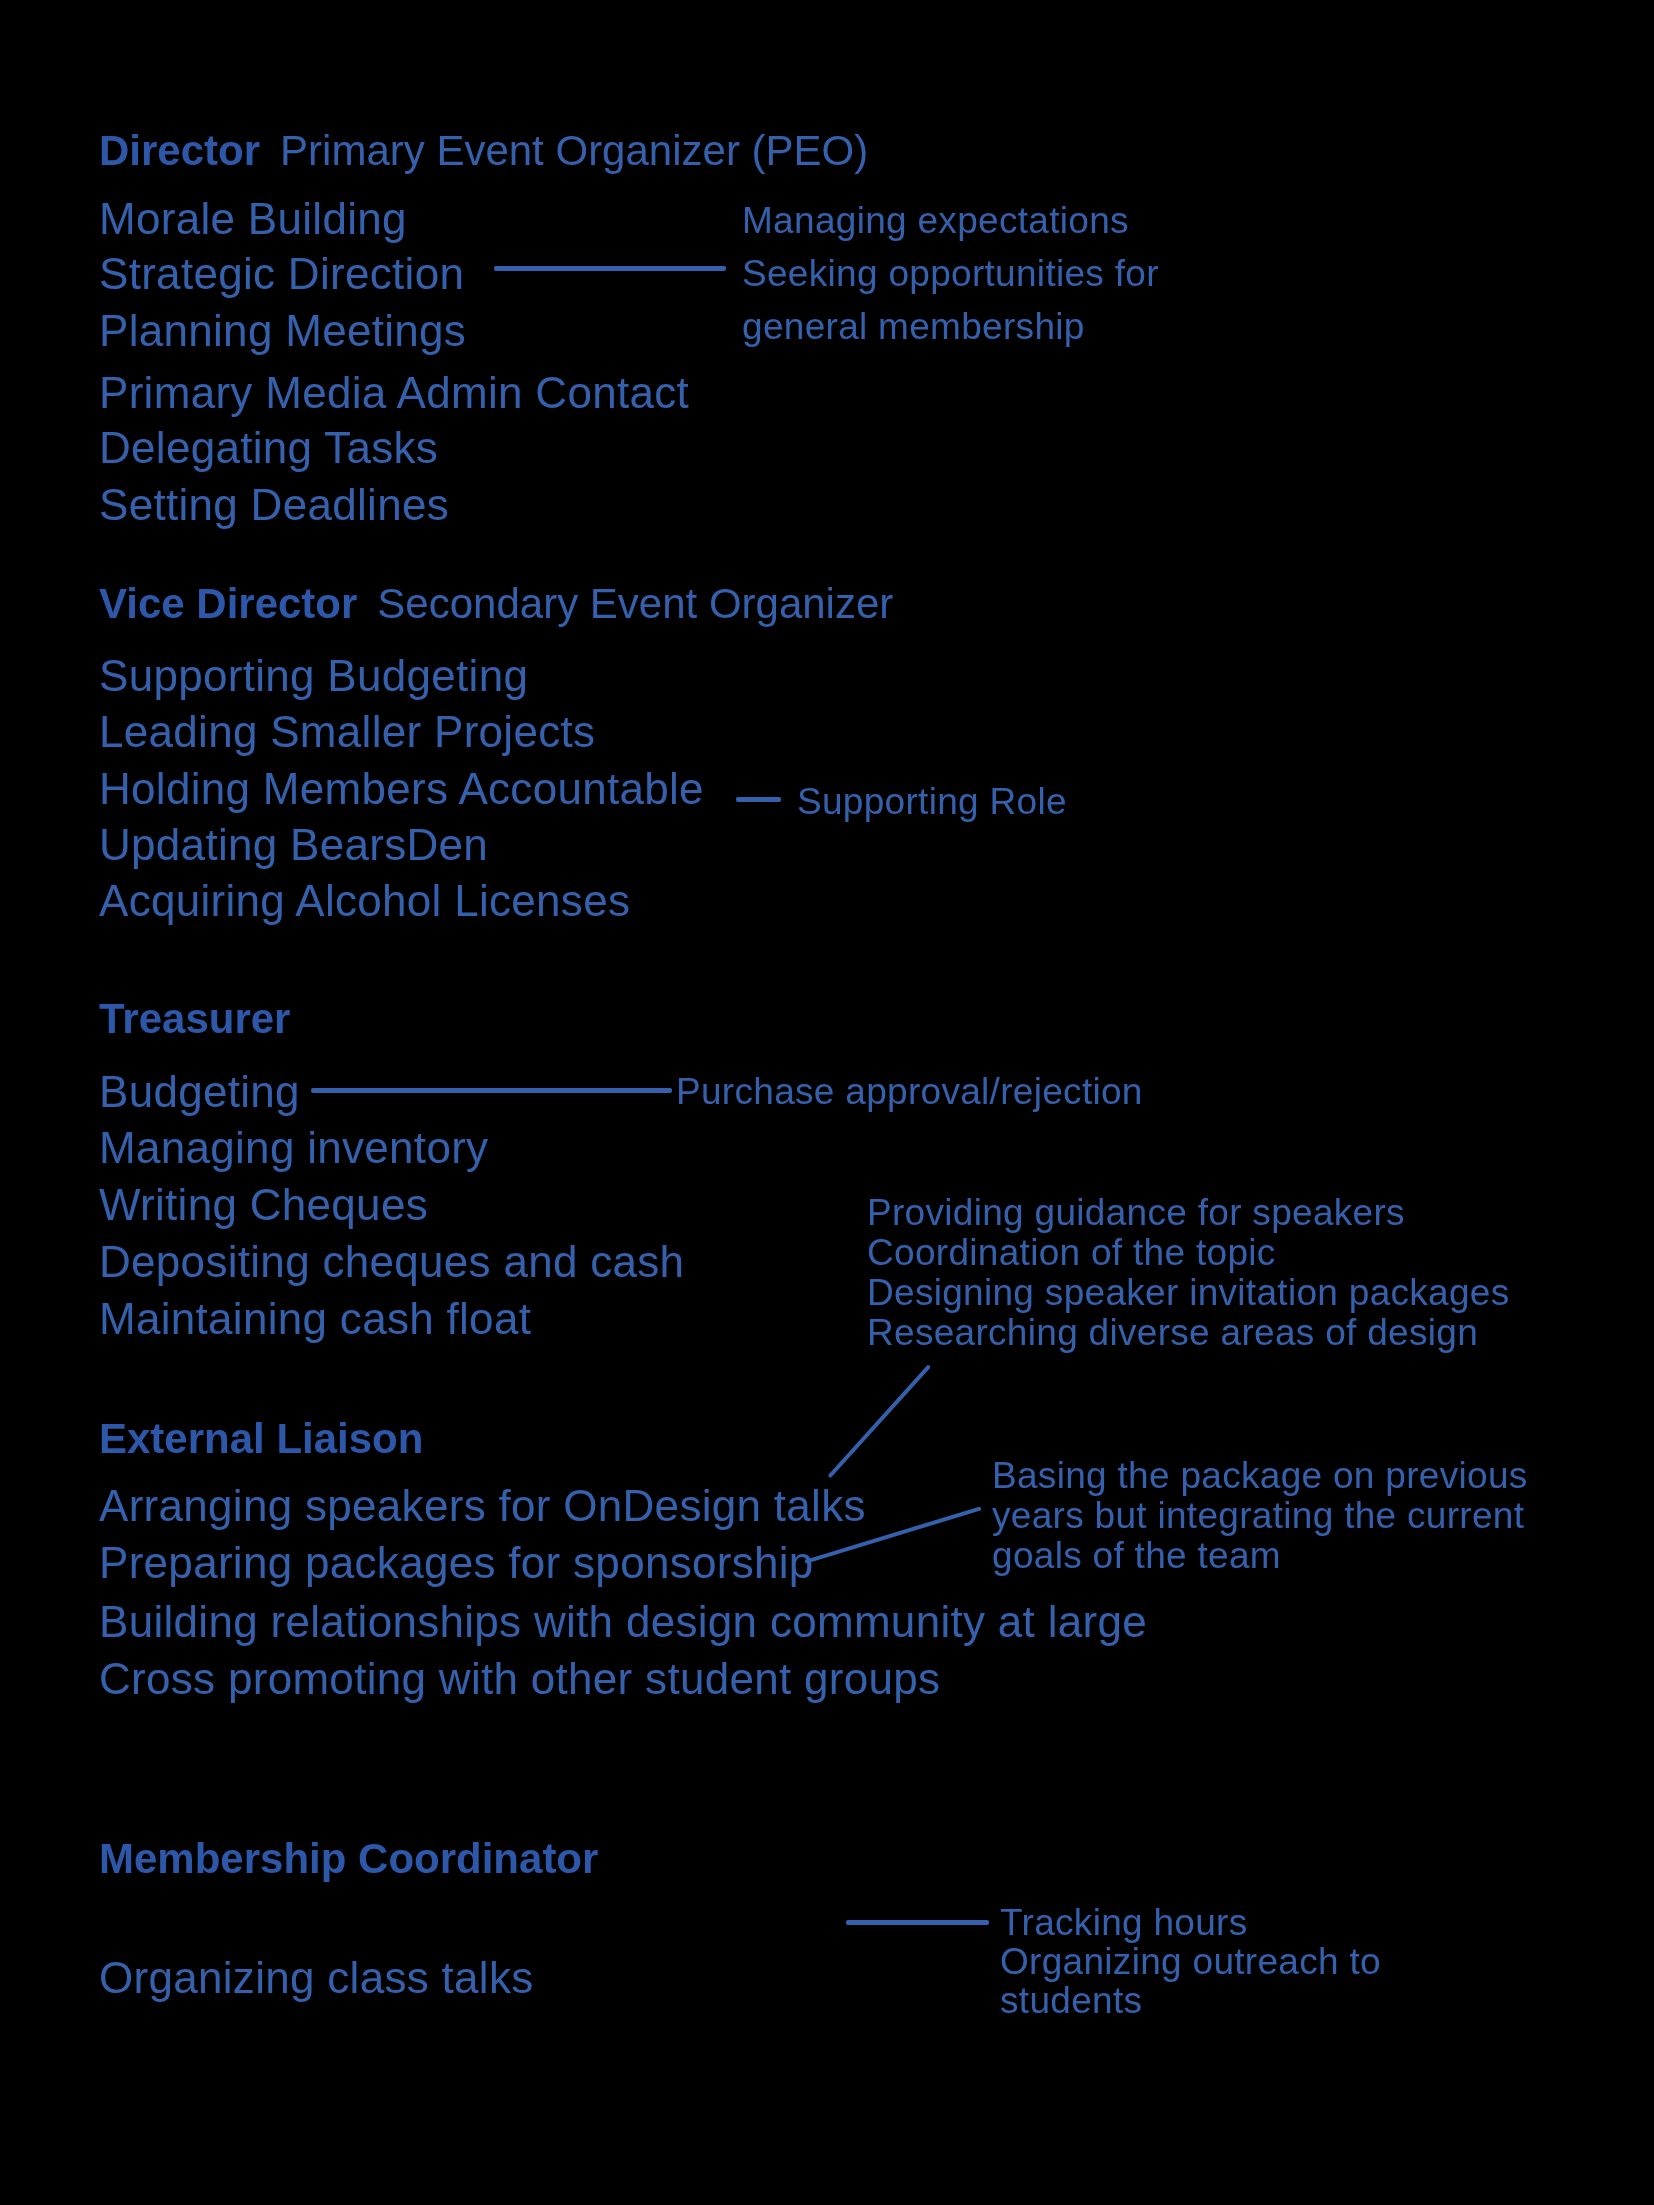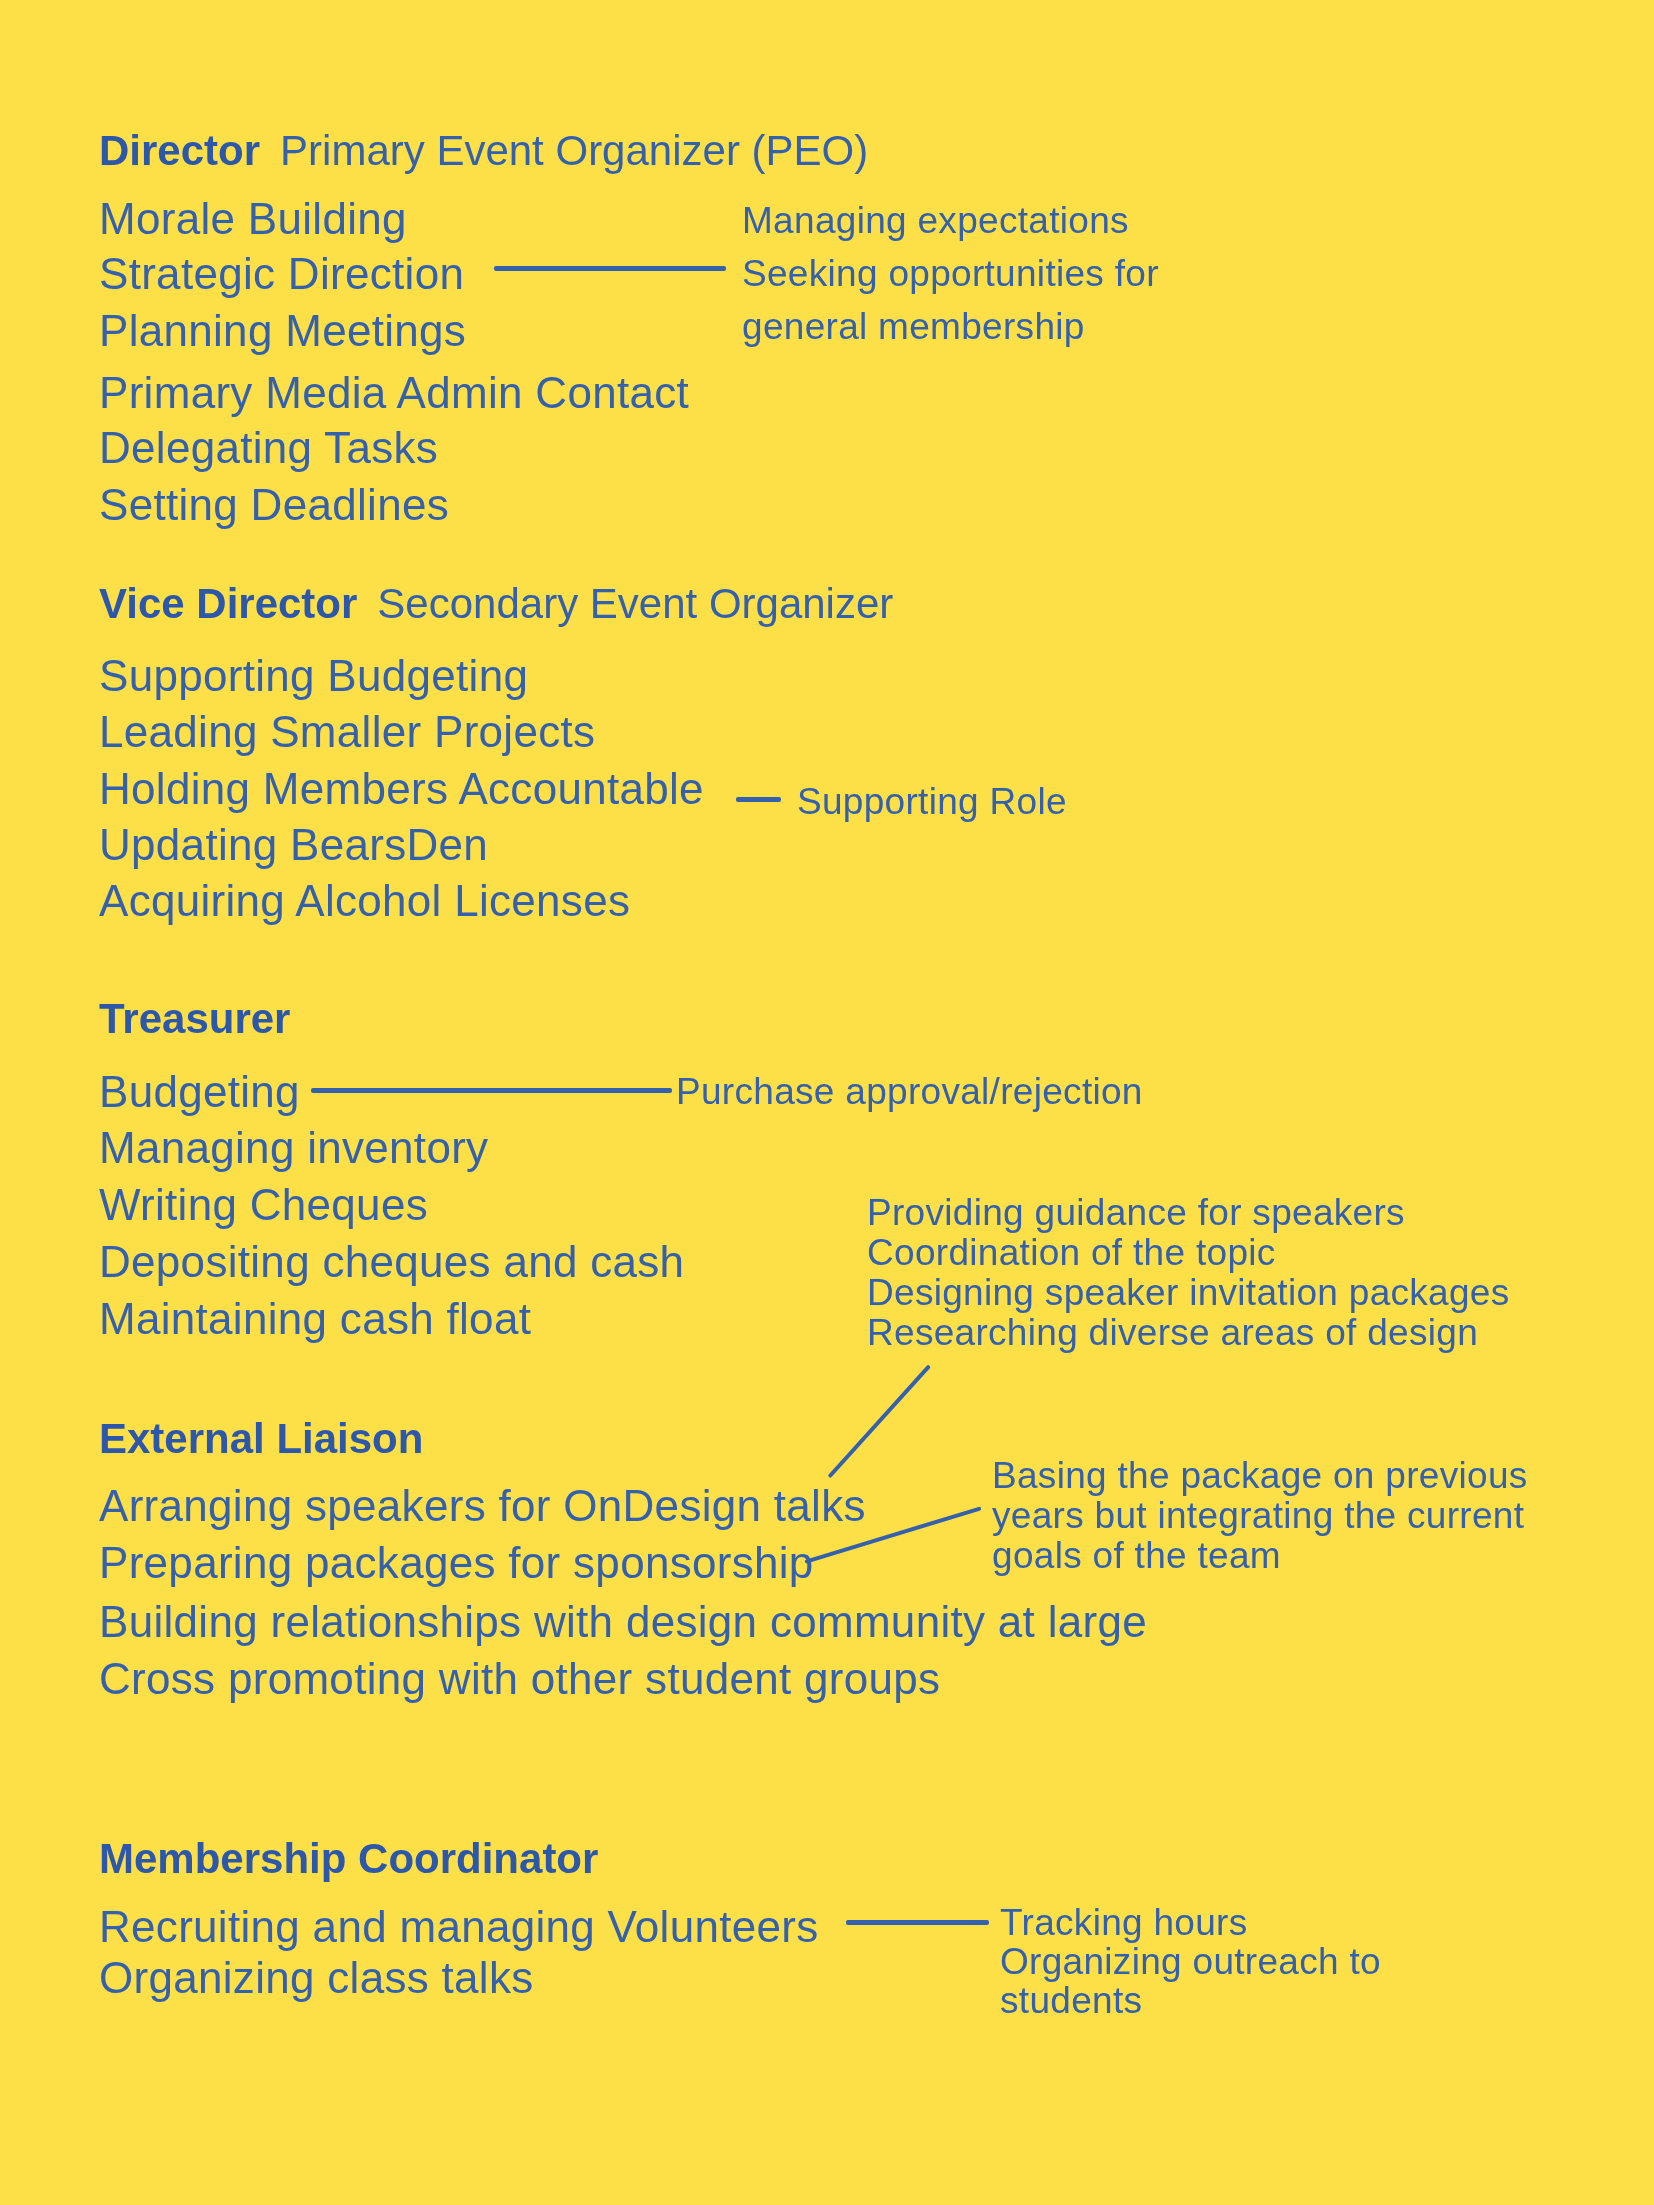--- a/index.html
+++ b/index.html
@@ -4,21 +4,21 @@
 <style>
   :root{
     --blue:#3560ac;
     --hblue:#2d57a9;
   }
   html,body{margin:0;padding:0;background:#ffffff;}
   .page{
     position:relative;
     width:1654px;
     height:2205px;
-    background:#fde047;
+    background:#000000;
     overflow:hidden;
     font-family:"Liberation Sans", sans-serif;
     color:var(--blue);
   }
   .header{
     position:absolute;
     left:99px;
     white-space:nowrap;
     font-size:42px;
     line-height:42px;
@@ -135,21 +135,20 @@
 
   <div class="annot" style="left:992px; top:1456px; line-height:40px">
     <div>Basing the package on previous</div>
     <div>years but integrating the current</div>
     <div>goals of the team</div>
   </div>
 
   <div class="header" style="top:1838px">
     <span class="h-title">Membership Coordinator</span>
   </div>
-  <div class="item" style="top:1906px">Recruiting and managing Volunteers</div>
   <div class="item" style="top:1957px">Organizing class talks</div>
 
   <div class="hline" style="left:846px; top:1920px; width:143px"></div>
 
   <div class="annot" style="left:1000px; top:1903px; line-height:39px">
     <div>Tracking hours</div>
     <div>Organizing outreach to</div>
     <div>students</div>
   </div>
 

